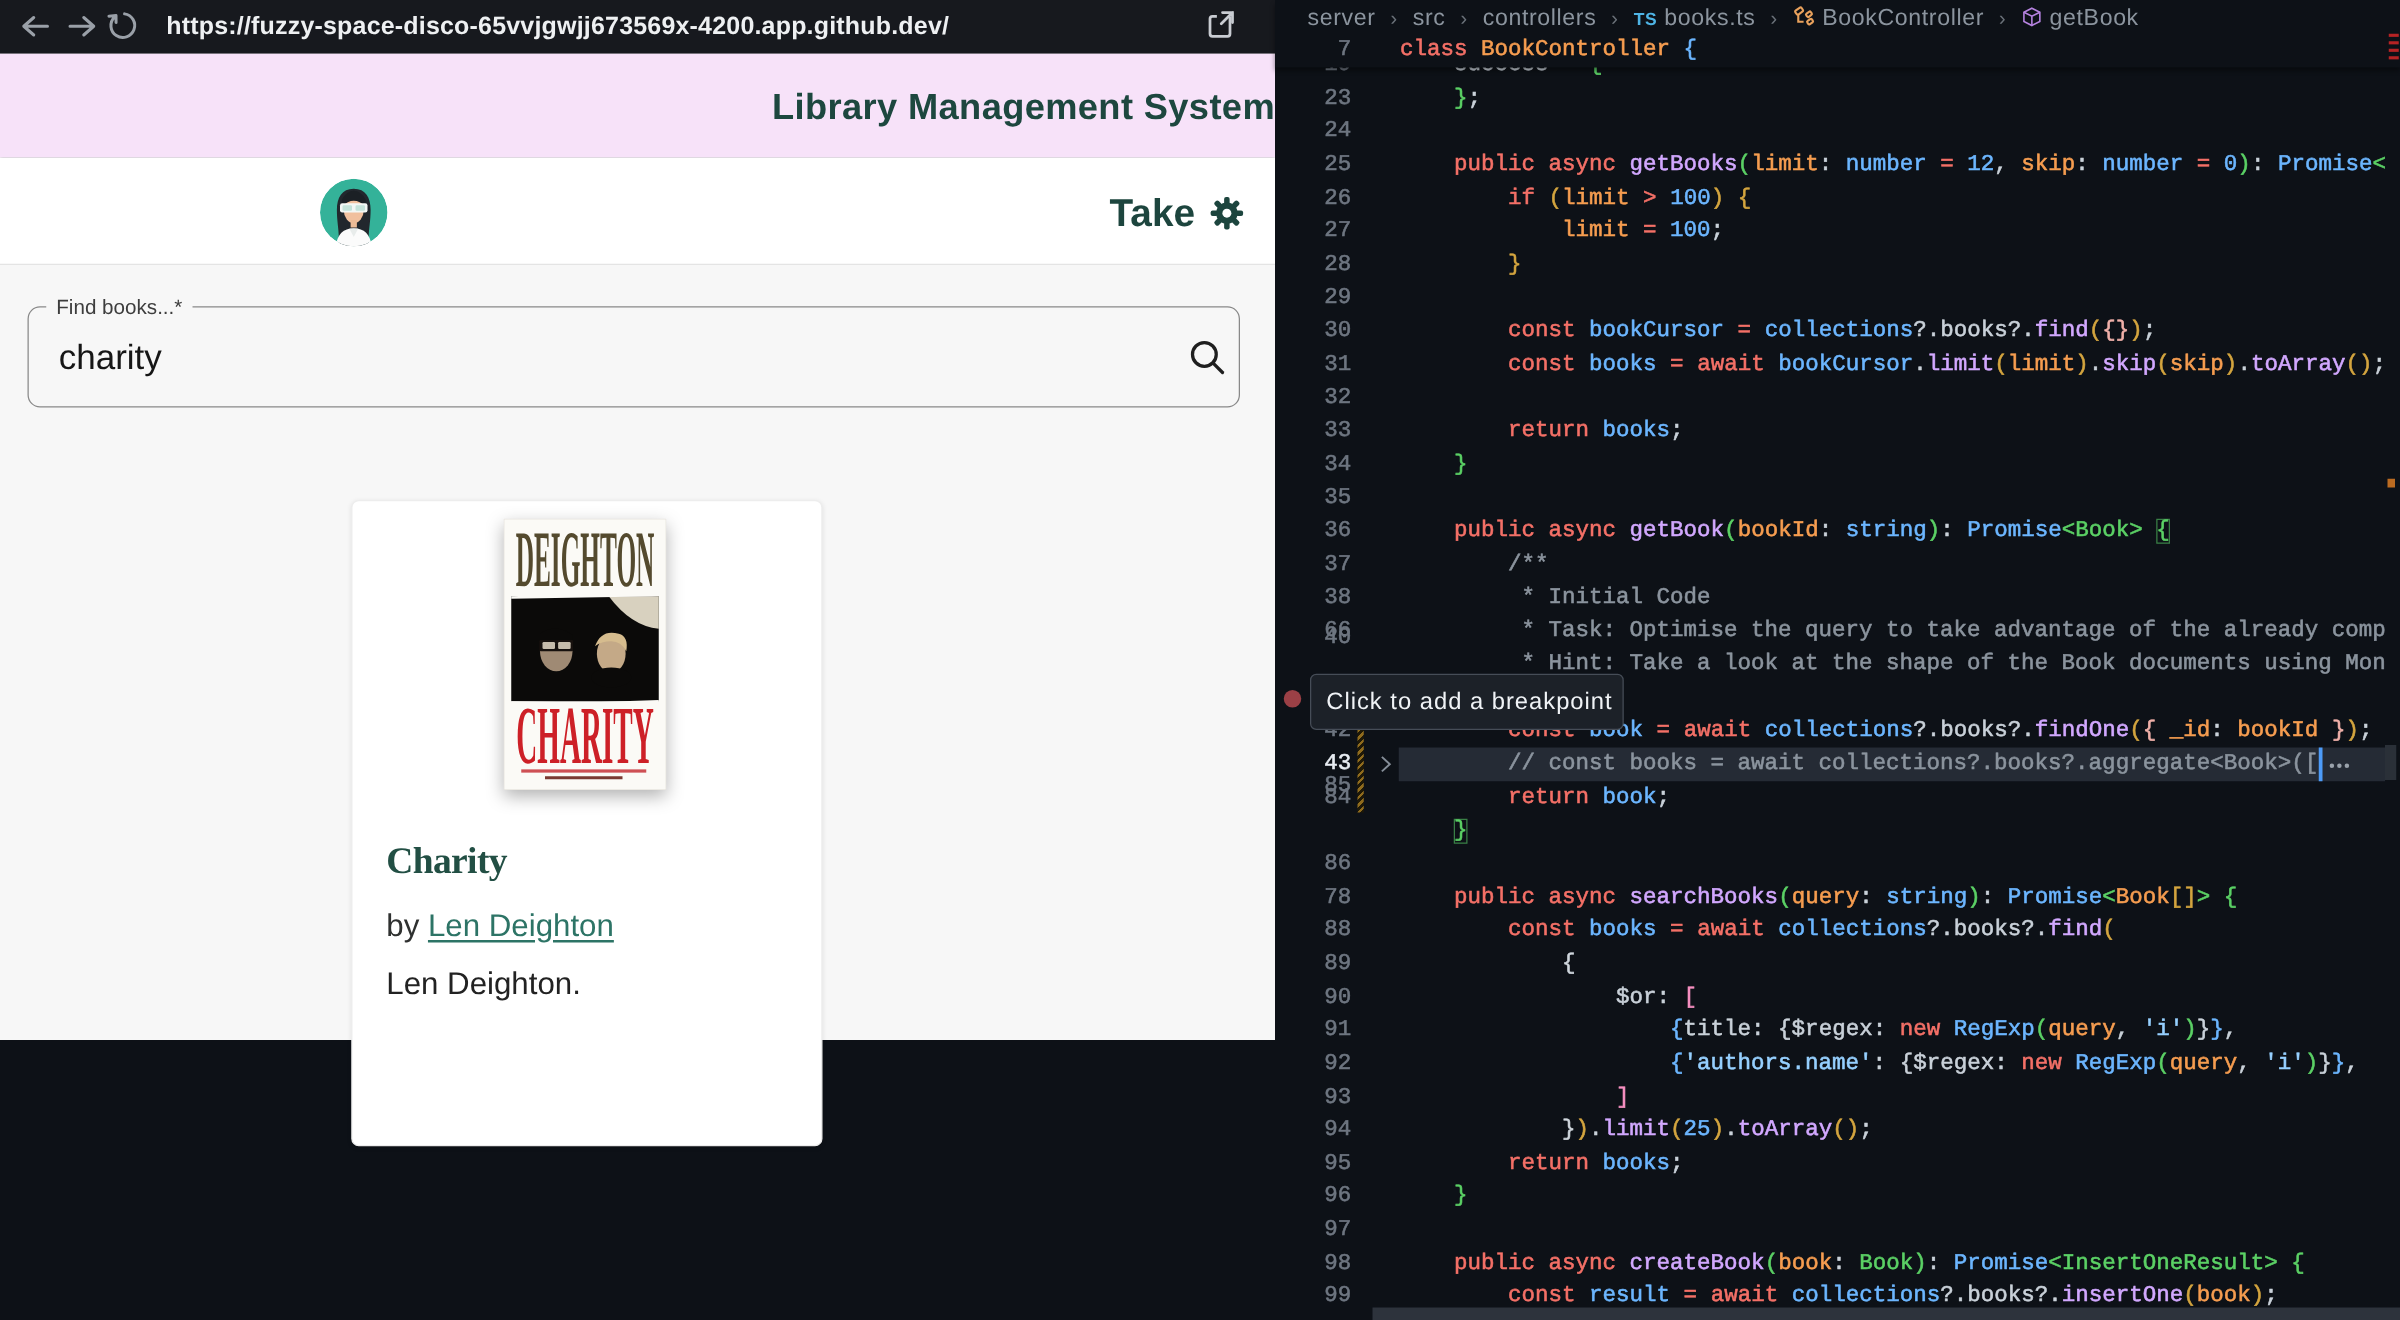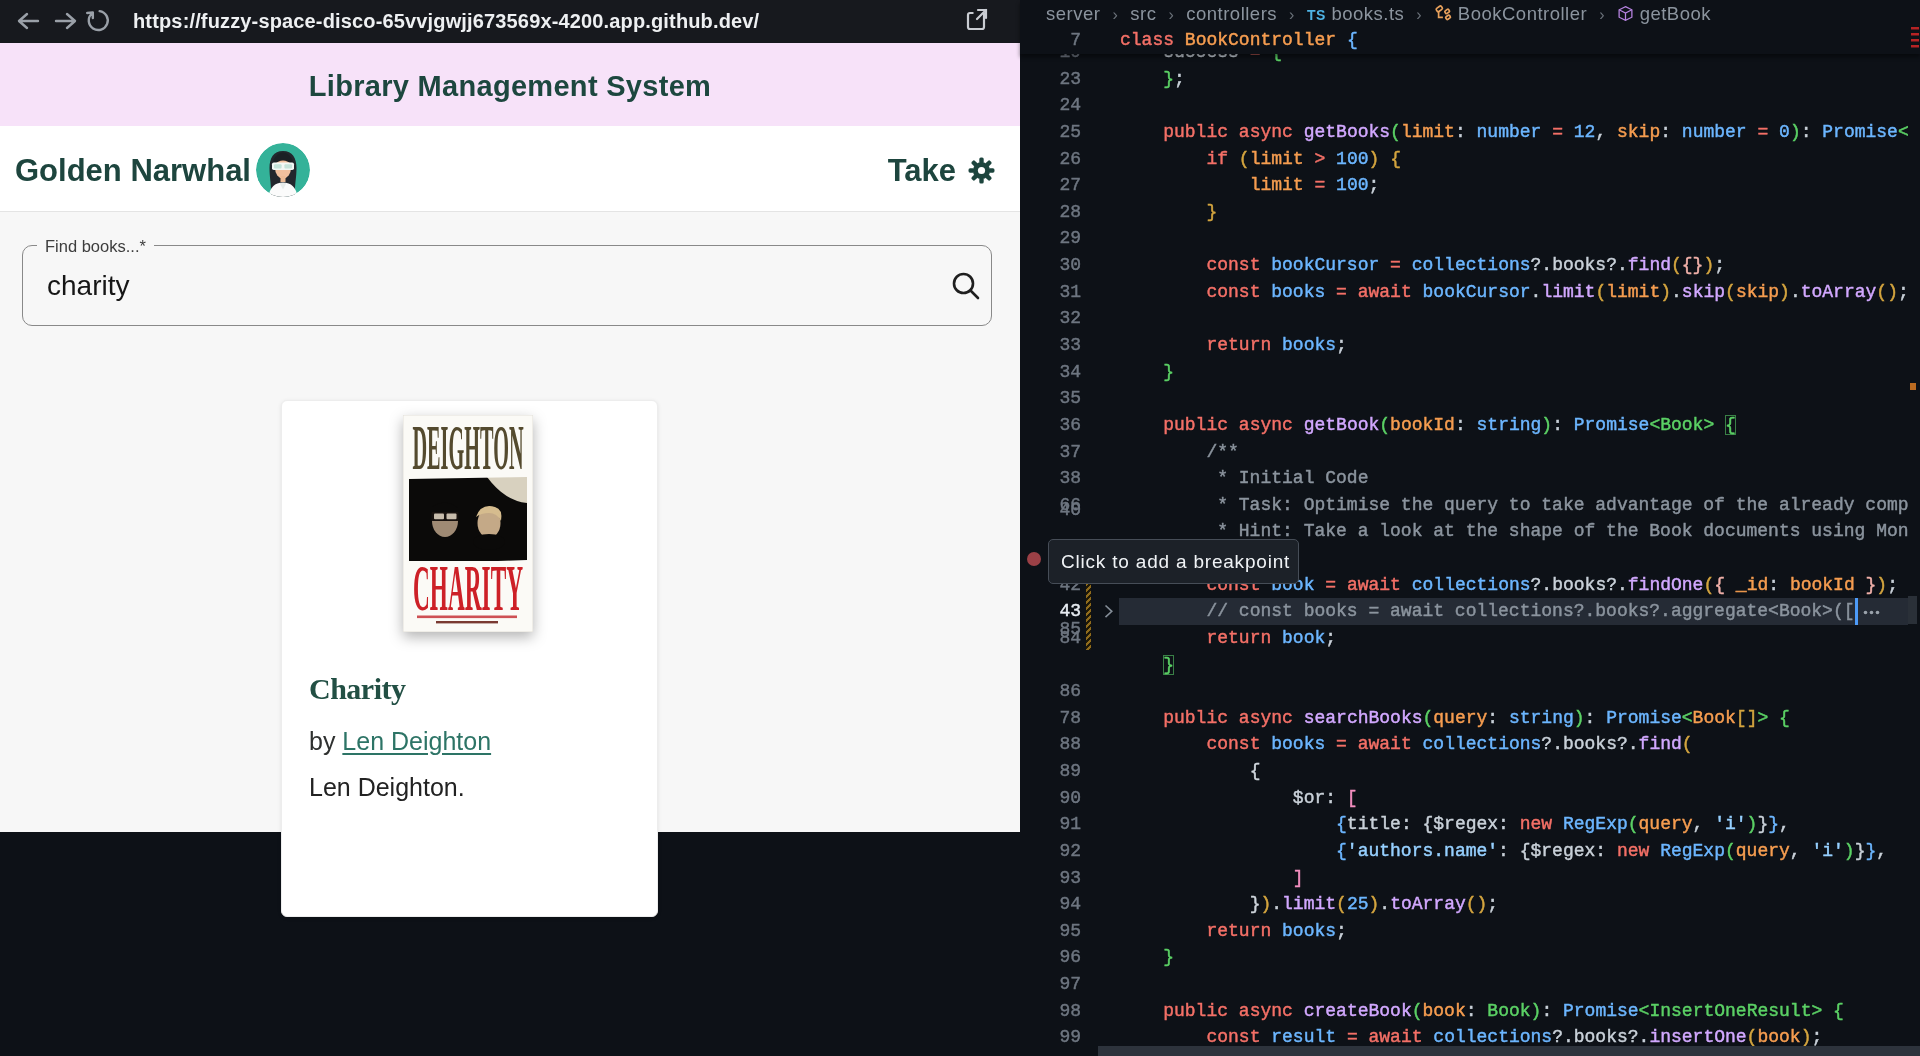--- a/index.html
+++ b/index.html
@@ -3,21 +3,21 @@
 <style>
 *{margin:0;padding:0;box-sizing:border-box}
 html,body{width:1920px;height:1056px;overflow:hidden;background:#0d1117;font-family:"Liberation Sans",sans-serif}
 #app{position:absolute;inset:0;width:1920px;height:1056px}
 
 
 #lp{position:absolute;left:0;top:0;width:1020px;height:832px;background:#f7f7f7}
 #topbar{position:absolute;left:0;top:0;width:1020px;height:43px;background:#17191e}
 #url{position:absolute;left:133px;top:10px;color:#eef0f2;font-size:20px;font-weight:bold;letter-spacing:.15px}
 #banner{position:absolute;left:0;top:43px;width:1020px;height:83px;background:#f7e2f9;box-shadow:0 3px 3px rgba(45,35,55,.6)}
-#banner h1{text-align:center;font-size:29px;font-weight:bold;color:#1d473f;margin-top:27px;letter-spacing:.3px}
+#banner h1{text-align:right;font-size:29px;font-weight:bold;color:#1d473f;margin-top:27px;letter-spacing:.3px}
 #hdr{position:absolute;left:0;top:126px;width:1020px;height:86px;background:#fff;border-bottom:1px solid #e4e4e4}
 #gname{position:absolute;left:15px;top:27px;font-size:31px;font-weight:bold;color:#1d453e}
 #admin{position:absolute;right:64px;top:27px;font-size:31px;font-weight:bold;color:#1d453e}
 #gear{position:absolute;right:25px;top:31px}
 #avatar{position:absolute;left:256px;top:143px}
 
 
 #sfield{position:absolute;left:22px;top:245px;width:970px;height:81px;border:1px solid #898989;border-radius:10px}
 #slabel{position:absolute;left:14px;top:-9px;font-size:16.5px;color:#3d3d3d;background:#f7f7f7;padding:0 8px}
 #sinput{position:absolute;left:24px;top:24px;font-size:28px;color:#161616}
@@ -77,21 +77,20 @@
         <path d="M984 13 v14 a2 2 0 0 1 -2 2 h-12 a2 2 0 0 1 -2 -2 v-12 a2 2 0 0 1 2 -2 h3.5"></path>
         <path d="M978 10 h8 v8 M986 10 l-9 9" stroke-linecap="round"></path>
       </g>
     </svg>
     <div id="url">https://fuzzy-space-disco-65vvjgwjj673569x-4200.app.github.dev/</div>
   </div>
   <div id="banner">
         <h1>Library Management System</h1>
       </div>
   <div id="hdr">
-    <div id="gname">Golden Narwhal</div>
     <div id="admin">Take</div>
     <div id="gear">
       <svg width="27" height="27" viewBox="-13.5 -13.5 27 27">
         <g fill="#1d453e">
           <g id="t">
                 <rect x="-2.2" y="-13" width="4.4" height="6" rx="1.6"></rect>
               </g>
           <use href="#t" transform="rotate(45)"></use>
               <use href="#t" transform="rotate(90)"></use>
           <use href="#t" transform="rotate(135)"></use>

